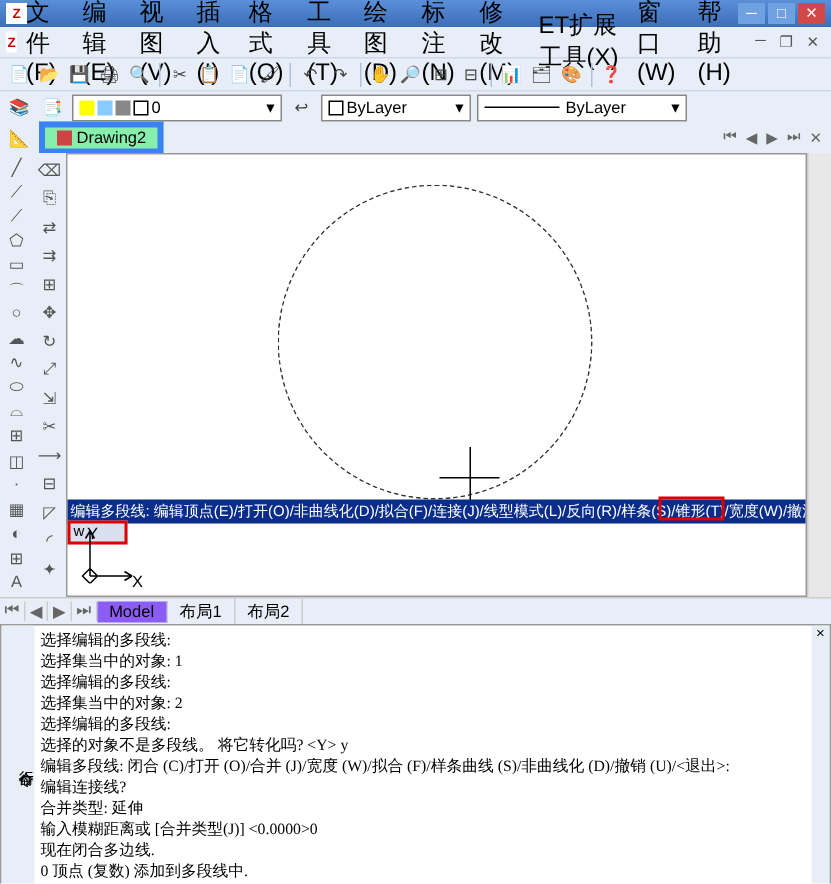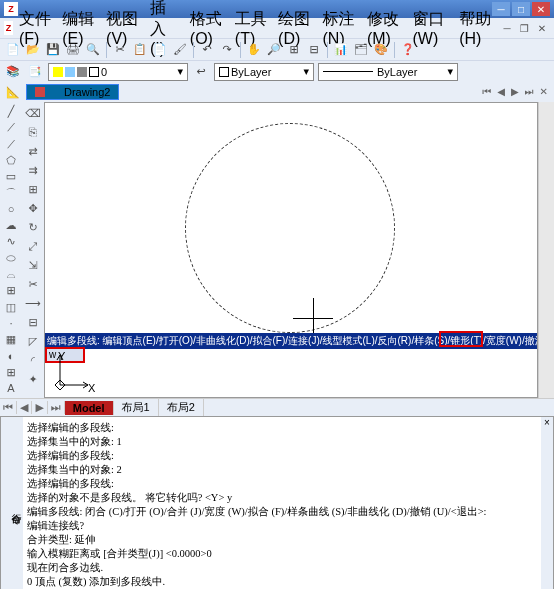--- a/index.html
+++ b/index.html
@@ -13,21 +13,21 @@
 .menubar .mi{padding:2px 4px;cursor:pointer;font-size:16px}
 .menubar .doc-ctl{margin-left:auto;display:flex;gap:1px}
 .menubar .doc-ctl span{padding:0 4px;cursor:pointer;font-size:10px;color:#555}
 .toolbar{background:#e8eef7;height:22px;display:flex;align-items:center;padding:0 4px;gap:2px;border-top:1px solid #d0d8e8}
 .tb-btn{width:18px;height:18px;display:inline-flex;align-items:center;justify-content:center;cursor:pointer;color:#444;border:1px solid transparent}
 .sep{width:1px;height:16px;background:#b0c0d8;margin:0 2px}
 .layerbar{background:#e8eef7;height:22px;display:flex;align-items:center;padding:0 4px;gap:4px;border-top:1px solid #d0d8e8}
 .layerbox{background:#fff;border:1px solid #888;height:18px;padding:0 4px;display:flex;align-items:center;min-width:140px;font-size:10px}
 .layerbox .sw{width:10px;height:10px;margin-right:2px}
 .drawtab{background:#e8eef7;height:20px;display:flex;align-items:center;padding:0 4px;gap:4px}
-.drawtab .tab{background:#0369a1;border:1px solid #3b82f6;padding:1px 8px;font-size:10px;display:flex;align-items:center;gap:19px}
+.drawtab .tab{background:#86efac;border:4px solid #3b82f6;padding:1px 8px;font-size:10px;display:flex;align-items:center;gap:3px}
 .drawtab .nav{margin-left:auto;display:flex;gap:2px}
 .drawtab .nav span{cursor:pointer;padding:0 2px;font-size:10px;color:#666}
 .mainarea{display:flex;height:296px;position:relative}
 .vtoolbar{width:22px;background:#e8eef7;display:flex;flex-direction:column;align-items:center;padding:2px 0;gap:1px}
 .vtb{width:18px;height:18px;display:flex;align-items:center;justify-content:center;cursor:pointer;color:#555;font-size:11px}
 .canvas{flex:1;background:#fff;position:relative;border:1px solid #999}
 .circle{position:absolute;left:140px;top:20px;width:210px;height:210px;border:1px dashed #333;border-radius:50%}
 .crosshair{position:absolute;left:248px;top:195px;width:40px;height:40px}
 .crosshair::before{content:"";position:absolute;left:0;top:20px;width:40px;height:1px;background:#000}
 .crosshair::after{content:"";position:absolute;left:20px;top:0;width:1px;height:40px;background:#000}
@@ -36,21 +36,21 @@
 .ucs .x{position:absolute;bottom:-2px;left:38px}
 .ucs svg{width:40px;height:40px}
 .cmdstrip{position:absolute;left:0;right:0;top:230px;background:#0a2d8c;color:#fff;font-size:10px;padding:1px 2px;white-space:nowrap;overflow:hidden}
 .redbox1{position:absolute;border:2px solid #d00;left:394px;top:228px;width:44px;height:16px}
 .inputbox{position:absolute;left:0;top:244px;background:#d8e0f0;border:2px solid #d00;width:40px;height:16px;font-size:10px;padding:0 2px}
 .scrollv{width:16px;background:#e8e8e8;border-left:1px solid #ccc}
 .modeltabs{background:#e8eef7;height:18px;display:flex;align-items:center;font-size:10px;border-top:1px solid #ccc}
 .modeltabs .nav{display:flex}
 .modeltabs .nav span{padding:0 3px;cursor:pointer;color:#666;border-right:1px solid #ccc}
 .modeltabs .mt{padding:1px 8px;border-right:1px solid #ccc;cursor:pointer}
-.modeltabs .mt.active{background:#b91c1c;font-weight:bold}
+.modeltabs .mt.active{background:#8b5cf6;font-weight:normal}
 .cmdhistory{height:175px;background:#fff;border:1px solid #999;overflow:hidden;position:relative;display:flex}
 .cmdside{width:22px;background:#e8eef7;writing-mode:vertical-rl;text-align:center;font-size:10px;padding-top:4px}
 .cmdtext{flex:1;padding:4px 4px;font-size:10.5px;line-height:14px;font-family:SimSun;white-space:pre-wrap}
 .cmdclose{width:12px;background:#e8eef7;font-size:10px;text-align:center}
 </style>
 </head>
 <body>
 
 <div class="titlebar">
   <span class="icon">Z</span>
@@ -65,20 +65,21 @@
   <span class="icon" style="width:14px;height:14px;background:#fff;color:#c00;font-weight:bold;font-size:9px;display:inline-flex;align-items:center;justify-content:center">Z</span>
   <span class="mi">文件(F)</span>
   <span class="mi">编辑(E)</span>
   <span class="mi">视图(V)</span>
   <span class="mi">插入(I)</span>
   <span class="mi">格式(O)</span>
   <span class="mi">工具(T)</span>
   <span class="mi">绘图(D)</span>
   <span class="mi">标注(N)</span>
   <span class="mi">修改(M)</span>
+  <span class="mi">ET扩展工具(X)</span>
   <span class="mi">窗口(W)</span>
   <span class="mi">帮助(H)</span>
   <div class="doc-ctl">
     <span>─</span>
     <span>❐</span>
     <span>✕</span>
   </div>
 </div>
 
 <div class="toolbar">

